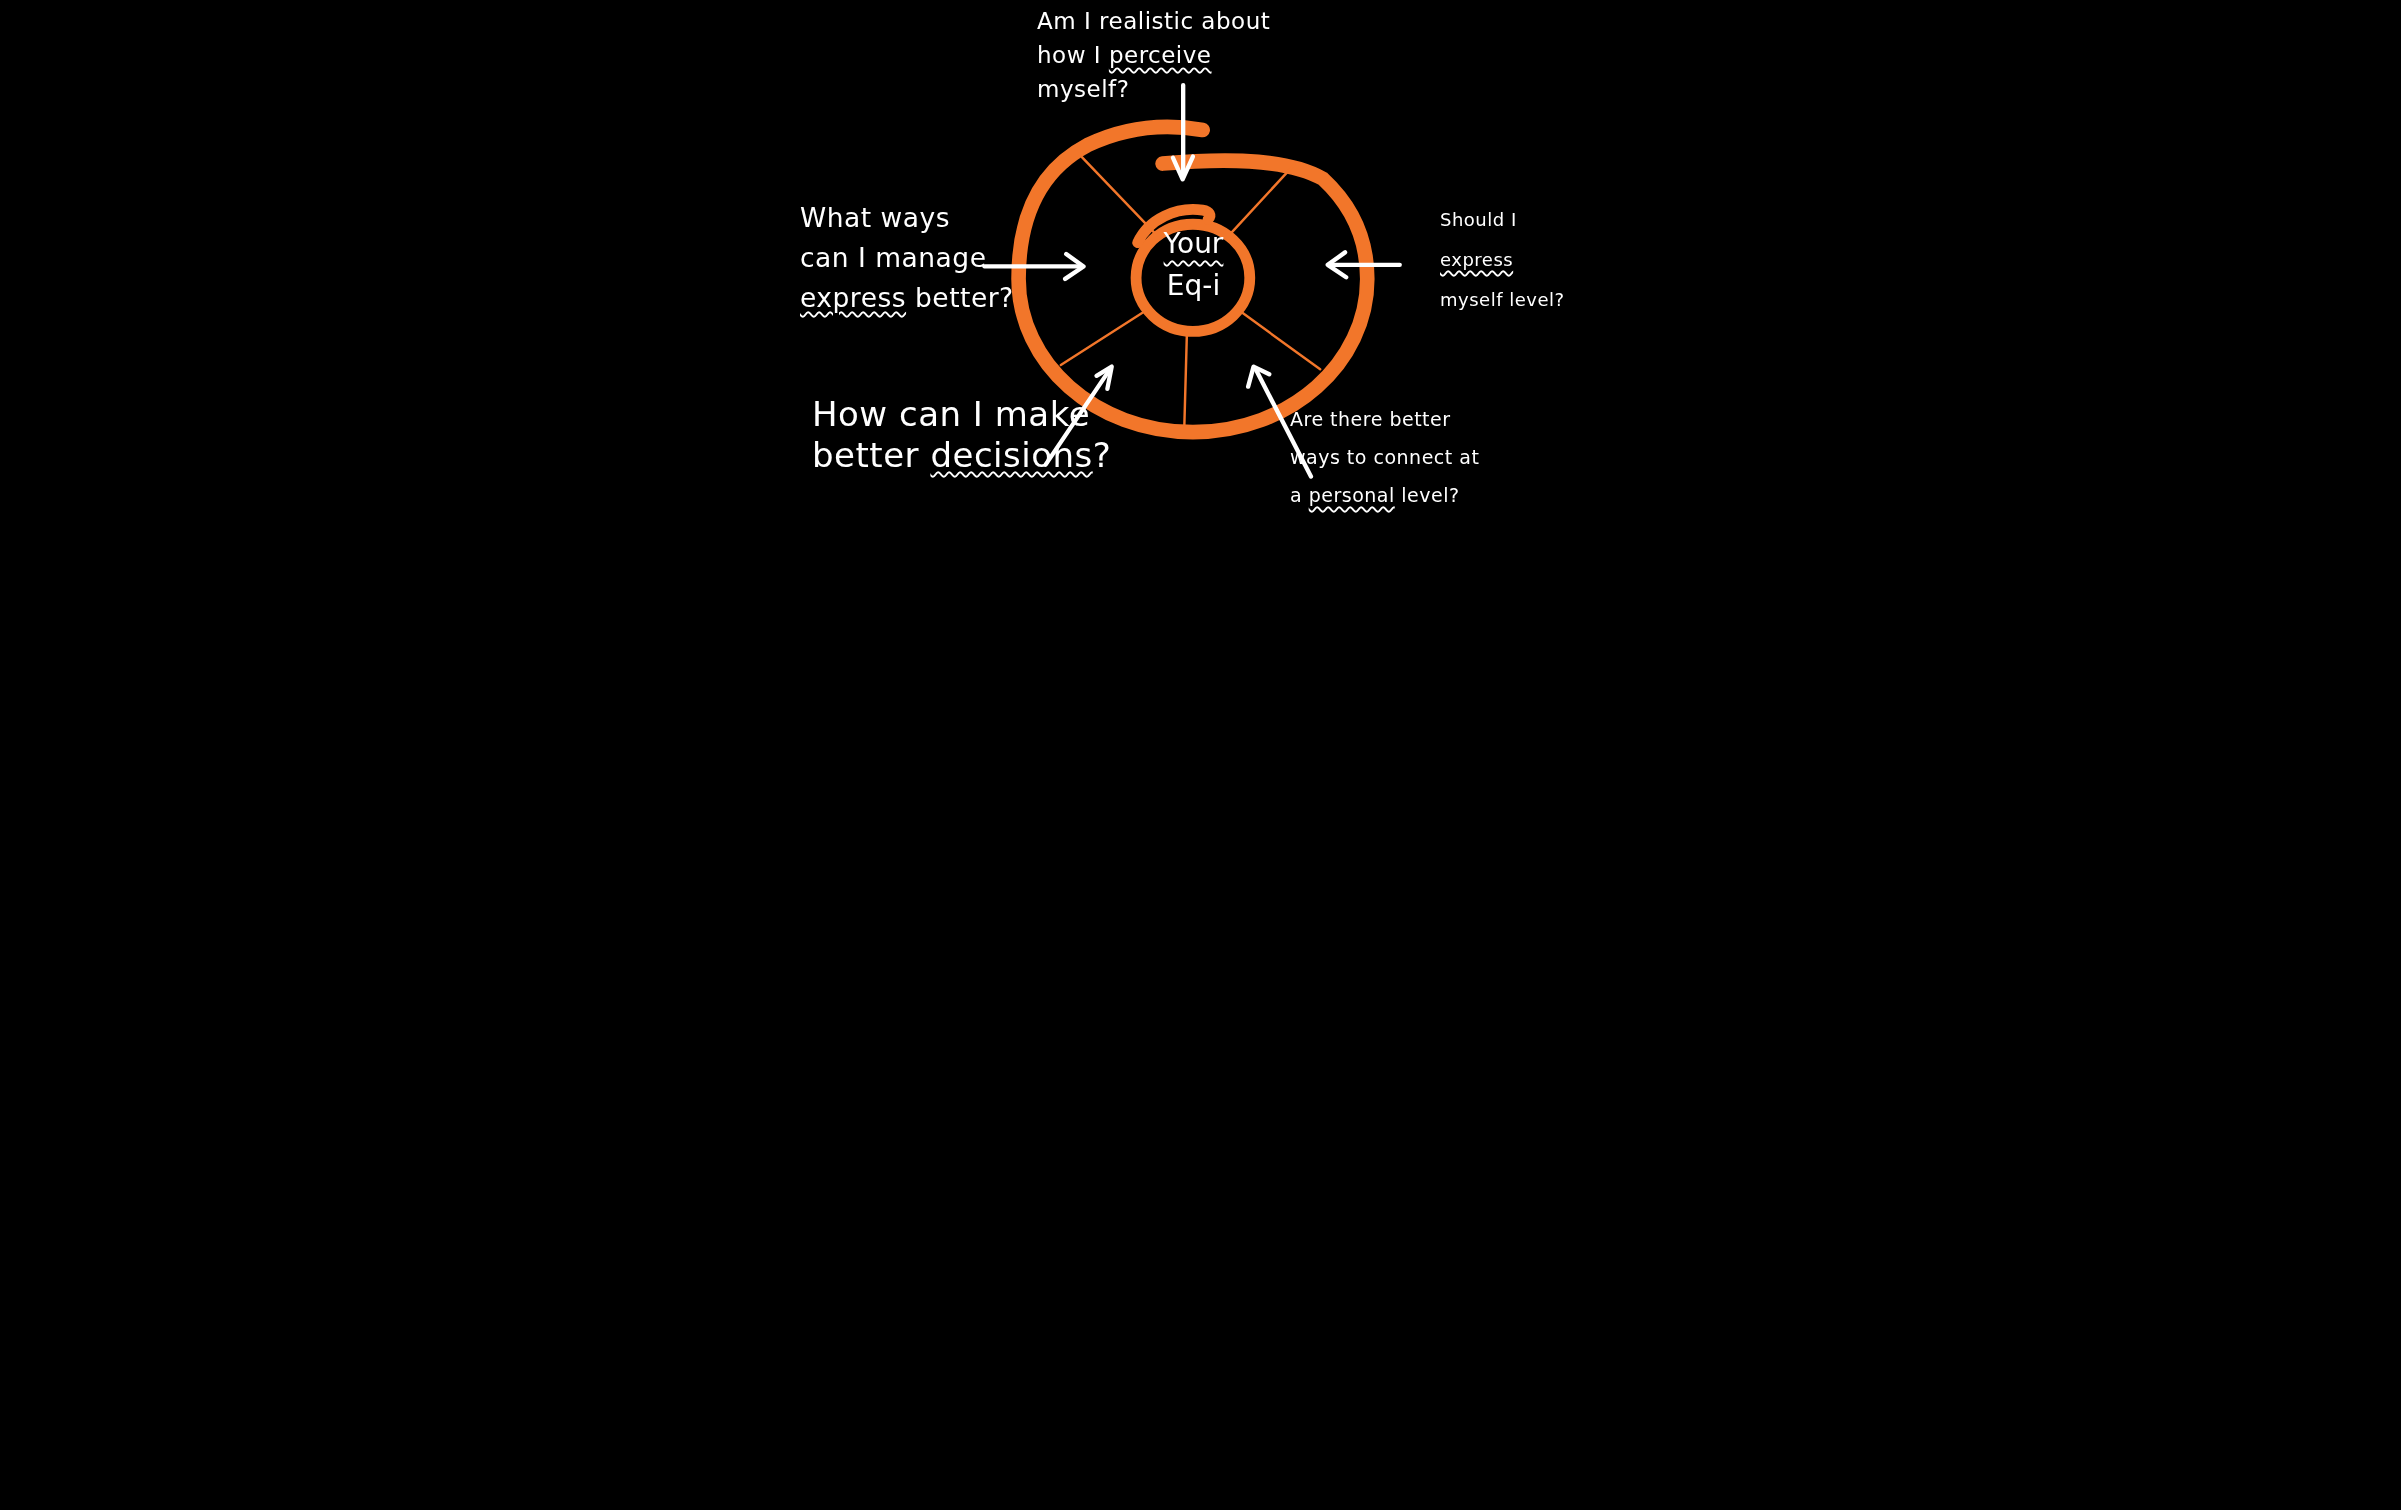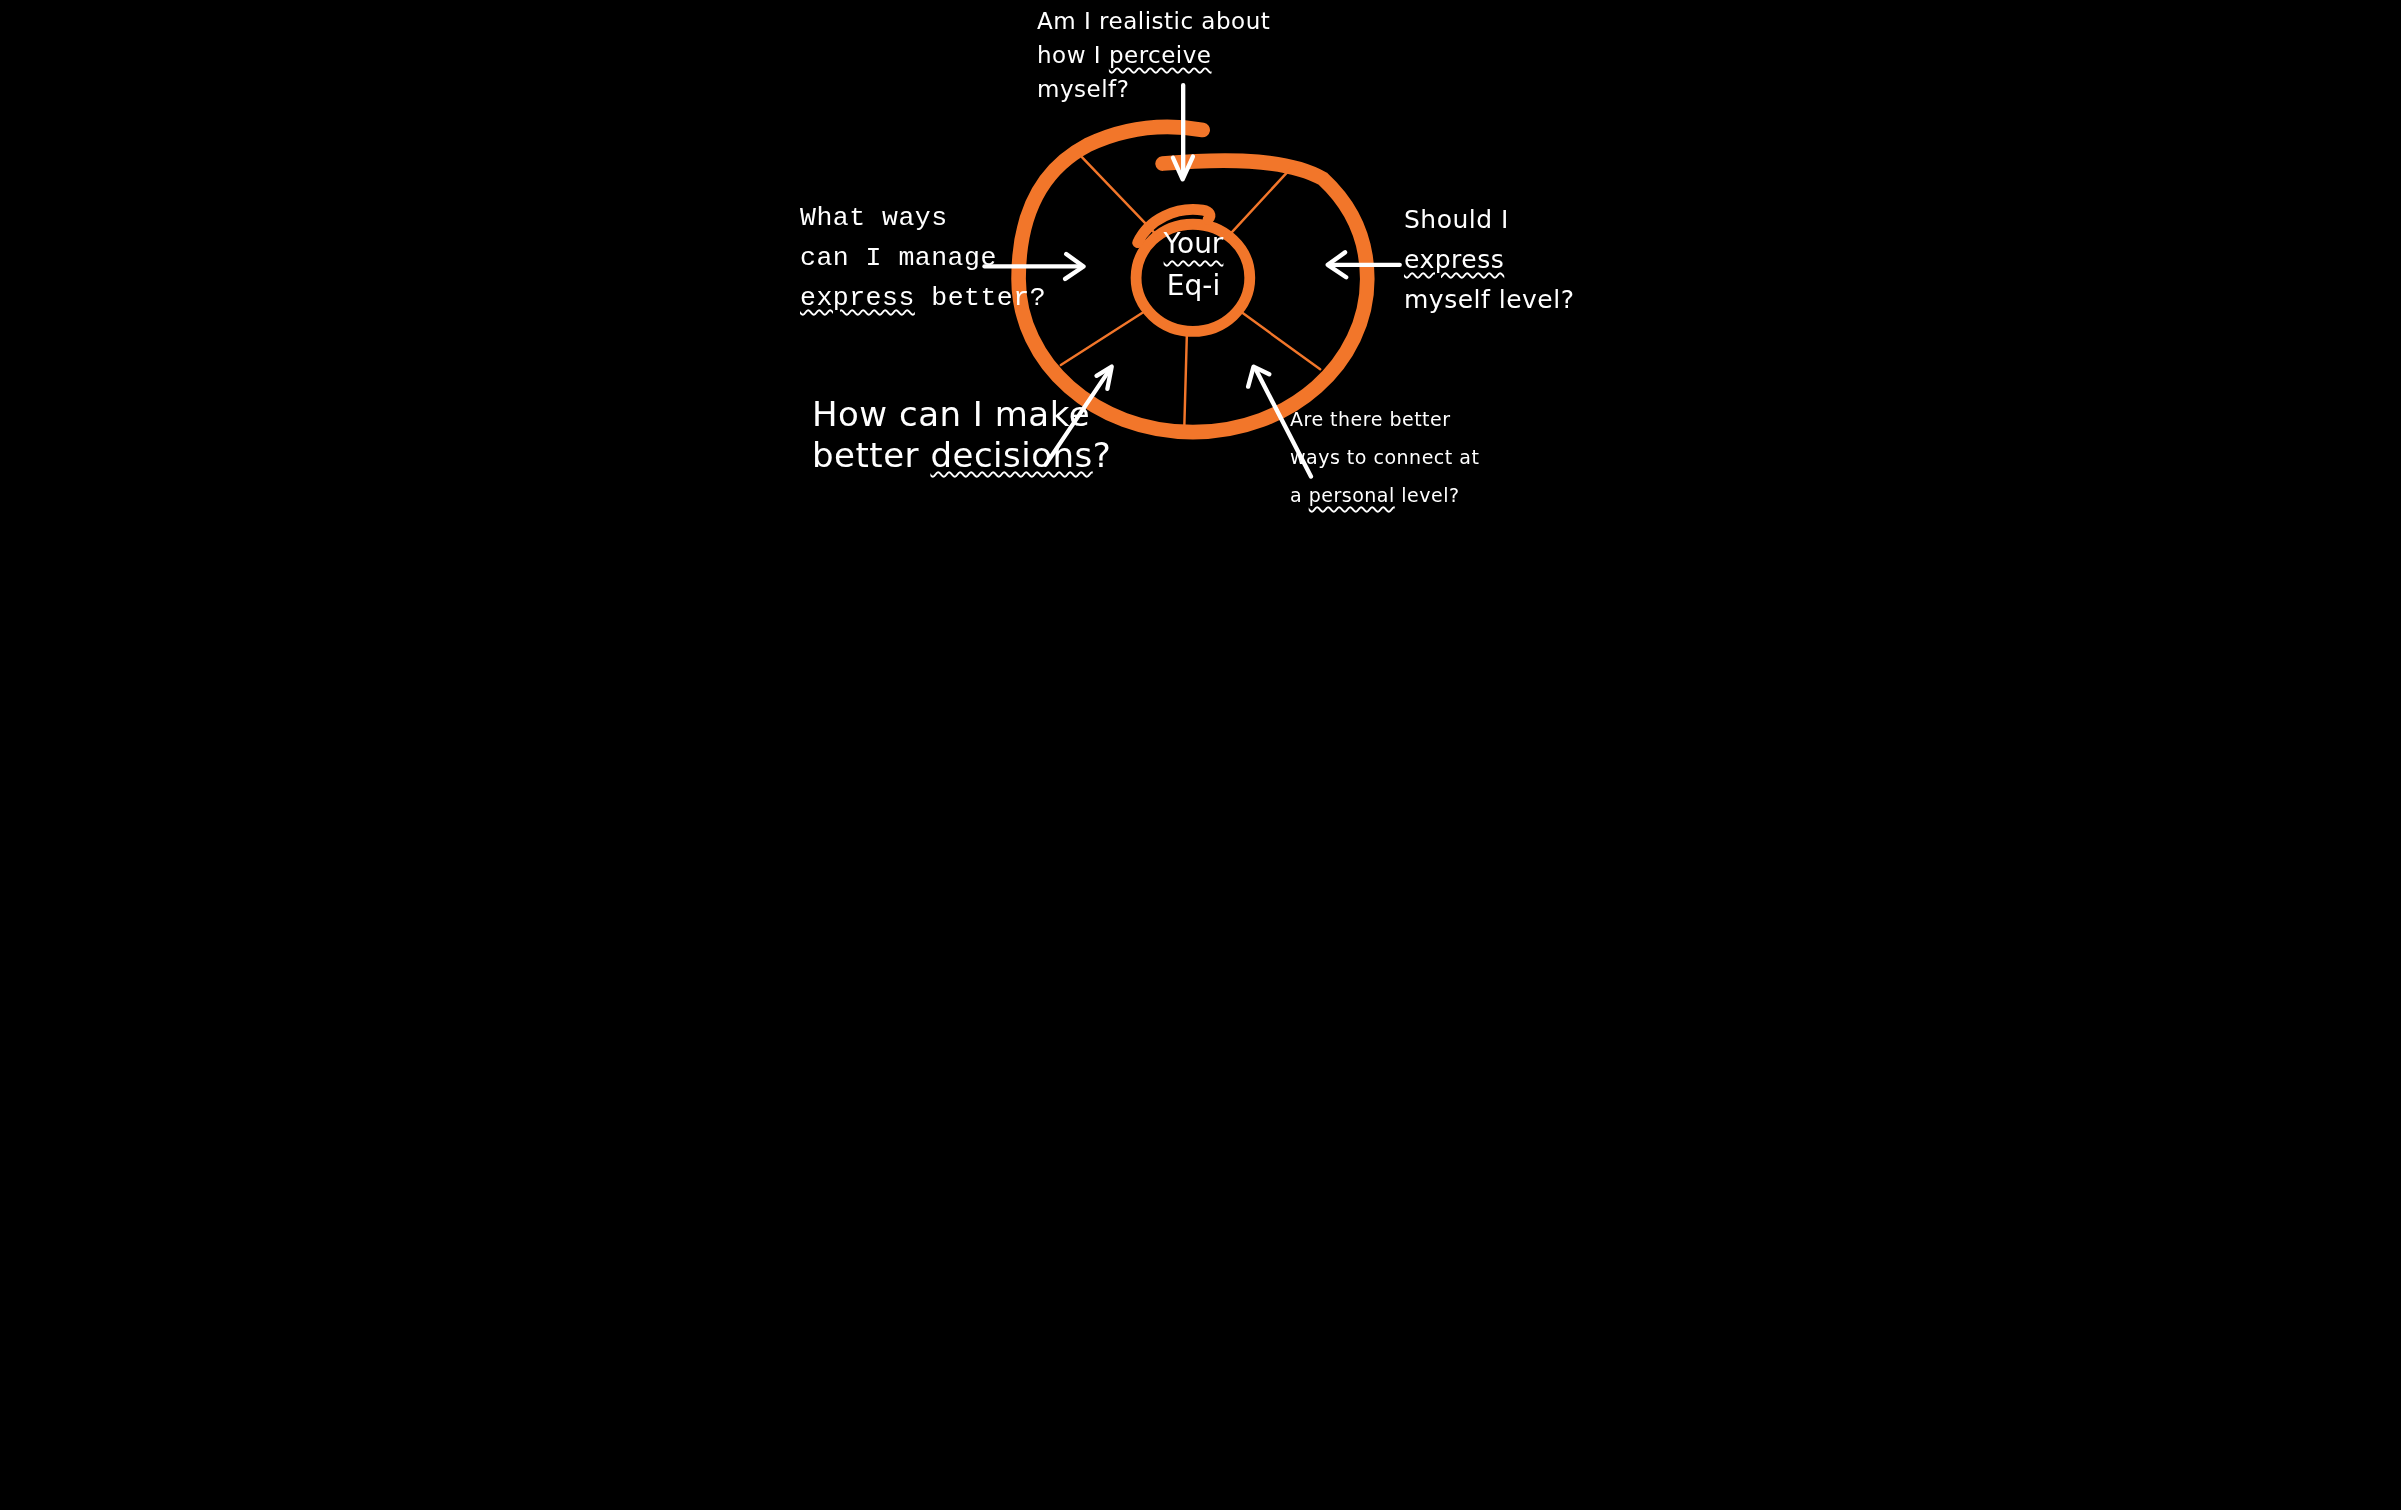--- a/index.html
+++ b/index.html
@@ -25,22 +25,22 @@
     font-weight:400;
     line-height:1.42;
   }
   .u{
     text-decoration:underline;
     text-decoration-style:wavy;
     text-decoration-thickness:1.9px;
     text-underline-offset:4.3px;
   }
   #q-top{left:261px;top:4.3px;font-size:23px;line-height:34px;}
-  #q-left{left:24px;top:198px;font-size:26.5px;line-height:40px;font-family:Liberation Mono, monospace;}
-  #q-right{left:628px;top:200px;font-size:25px;line-height:40px;}
+  #q-left{left:24px;top:198px;font-size:26.5px;line-height:40px;}
+  #q-right{left:664px;top:200px;font-size:18px;line-height:40px;}
   #q-bl{left:36px;top:394px;font-size:34px;line-height:41px;}
   #q-br{left:514px;top:400px;font-size:19px;line-height:38px;}
   #hub{
     position:absolute;left:362px;top:230px;width:111px;
     text-align:center;font-size:28px;line-height:1.0;
   }
   #hub .hub-top{text-decoration:underline;text-decoration-style:wavy;
     text-decoration-thickness:2.2px;text-underline-offset:6.5px;text-align:right;}
   #hub .hub-bottom{display:block;margin-top:14px;}
 </style>

